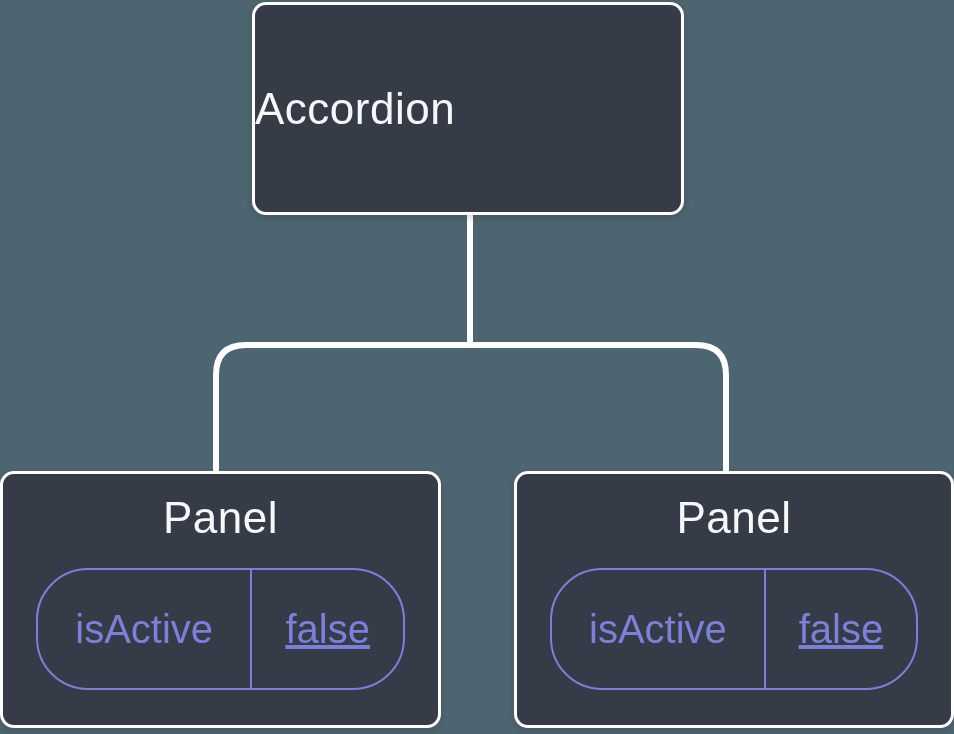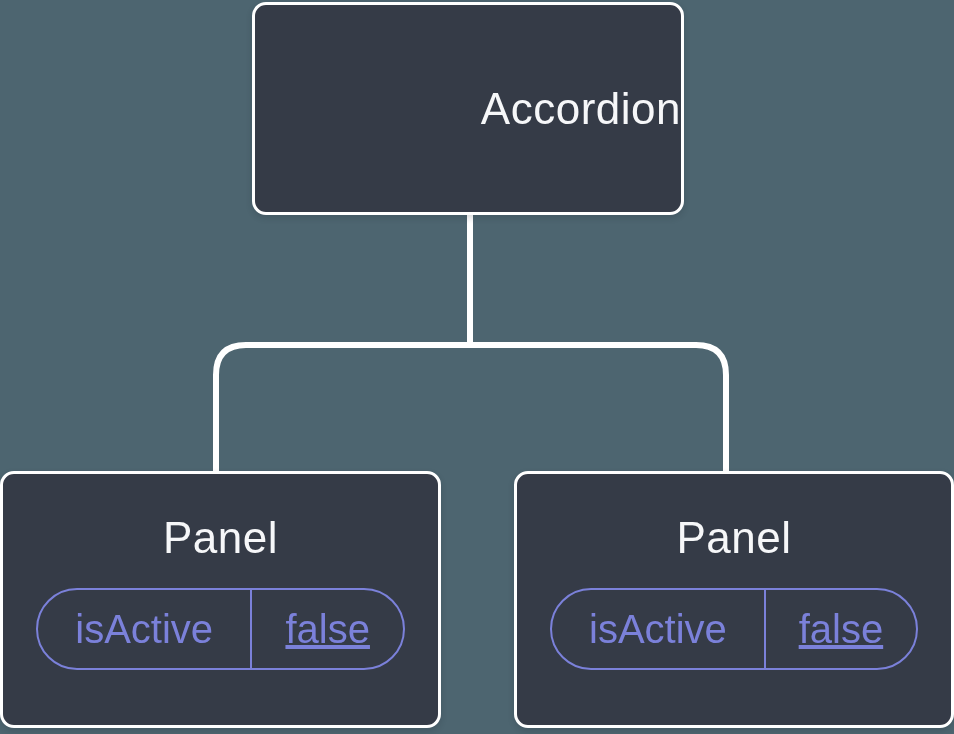--- a/index.html
+++ b/index.html
@@ -31,44 +31,44 @@
     position:absolute;
     background:var(--node-fill);
     border:3px solid var(--node-border);
     border-radius:14px;
     box-sizing:border-box;
     box-shadow:0 3px 6px rgba(30,35,45,0.18);
   }
   .node-root{
     left:252px;top:2px;
     width:432px;height:213px;
-    display:flex;align-items:center;justify-content:flex-end;
+    display:flex;align-items:center;justify-content:flex-start;
   }
   .node-panel{
     top:471px;
     width:441px;height:257px;
     display:flex;flex-direction:column;align-items:center;
   }
   .node-panel.left{left:0;}
   .node-panel.right{left:514px;width:440px;}
   .node-title{
     color:var(--title-text);
     font-size:44px;
     font-weight:500;
     letter-spacing:0.5px;
     line-height:48px;
     white-space:nowrap;
   }
   .node-panel .node-title{
-    margin-top:40px;
+    margin-top:20px;
   }
   .state-pill{
     margin:26px 33px 16px;
     align-self:stretch;
-    height:82px;
+    height:122px;
     border:2px solid var(--state-accent);
     border-radius:52px;
     box-sizing:border-box;
     display:flex;
     align-items:stretch;
     overflow:hidden;
   }
   .pill-segment{
     display:flex;align-items:center;justify-content:center;
     color:var(--state-accent);

